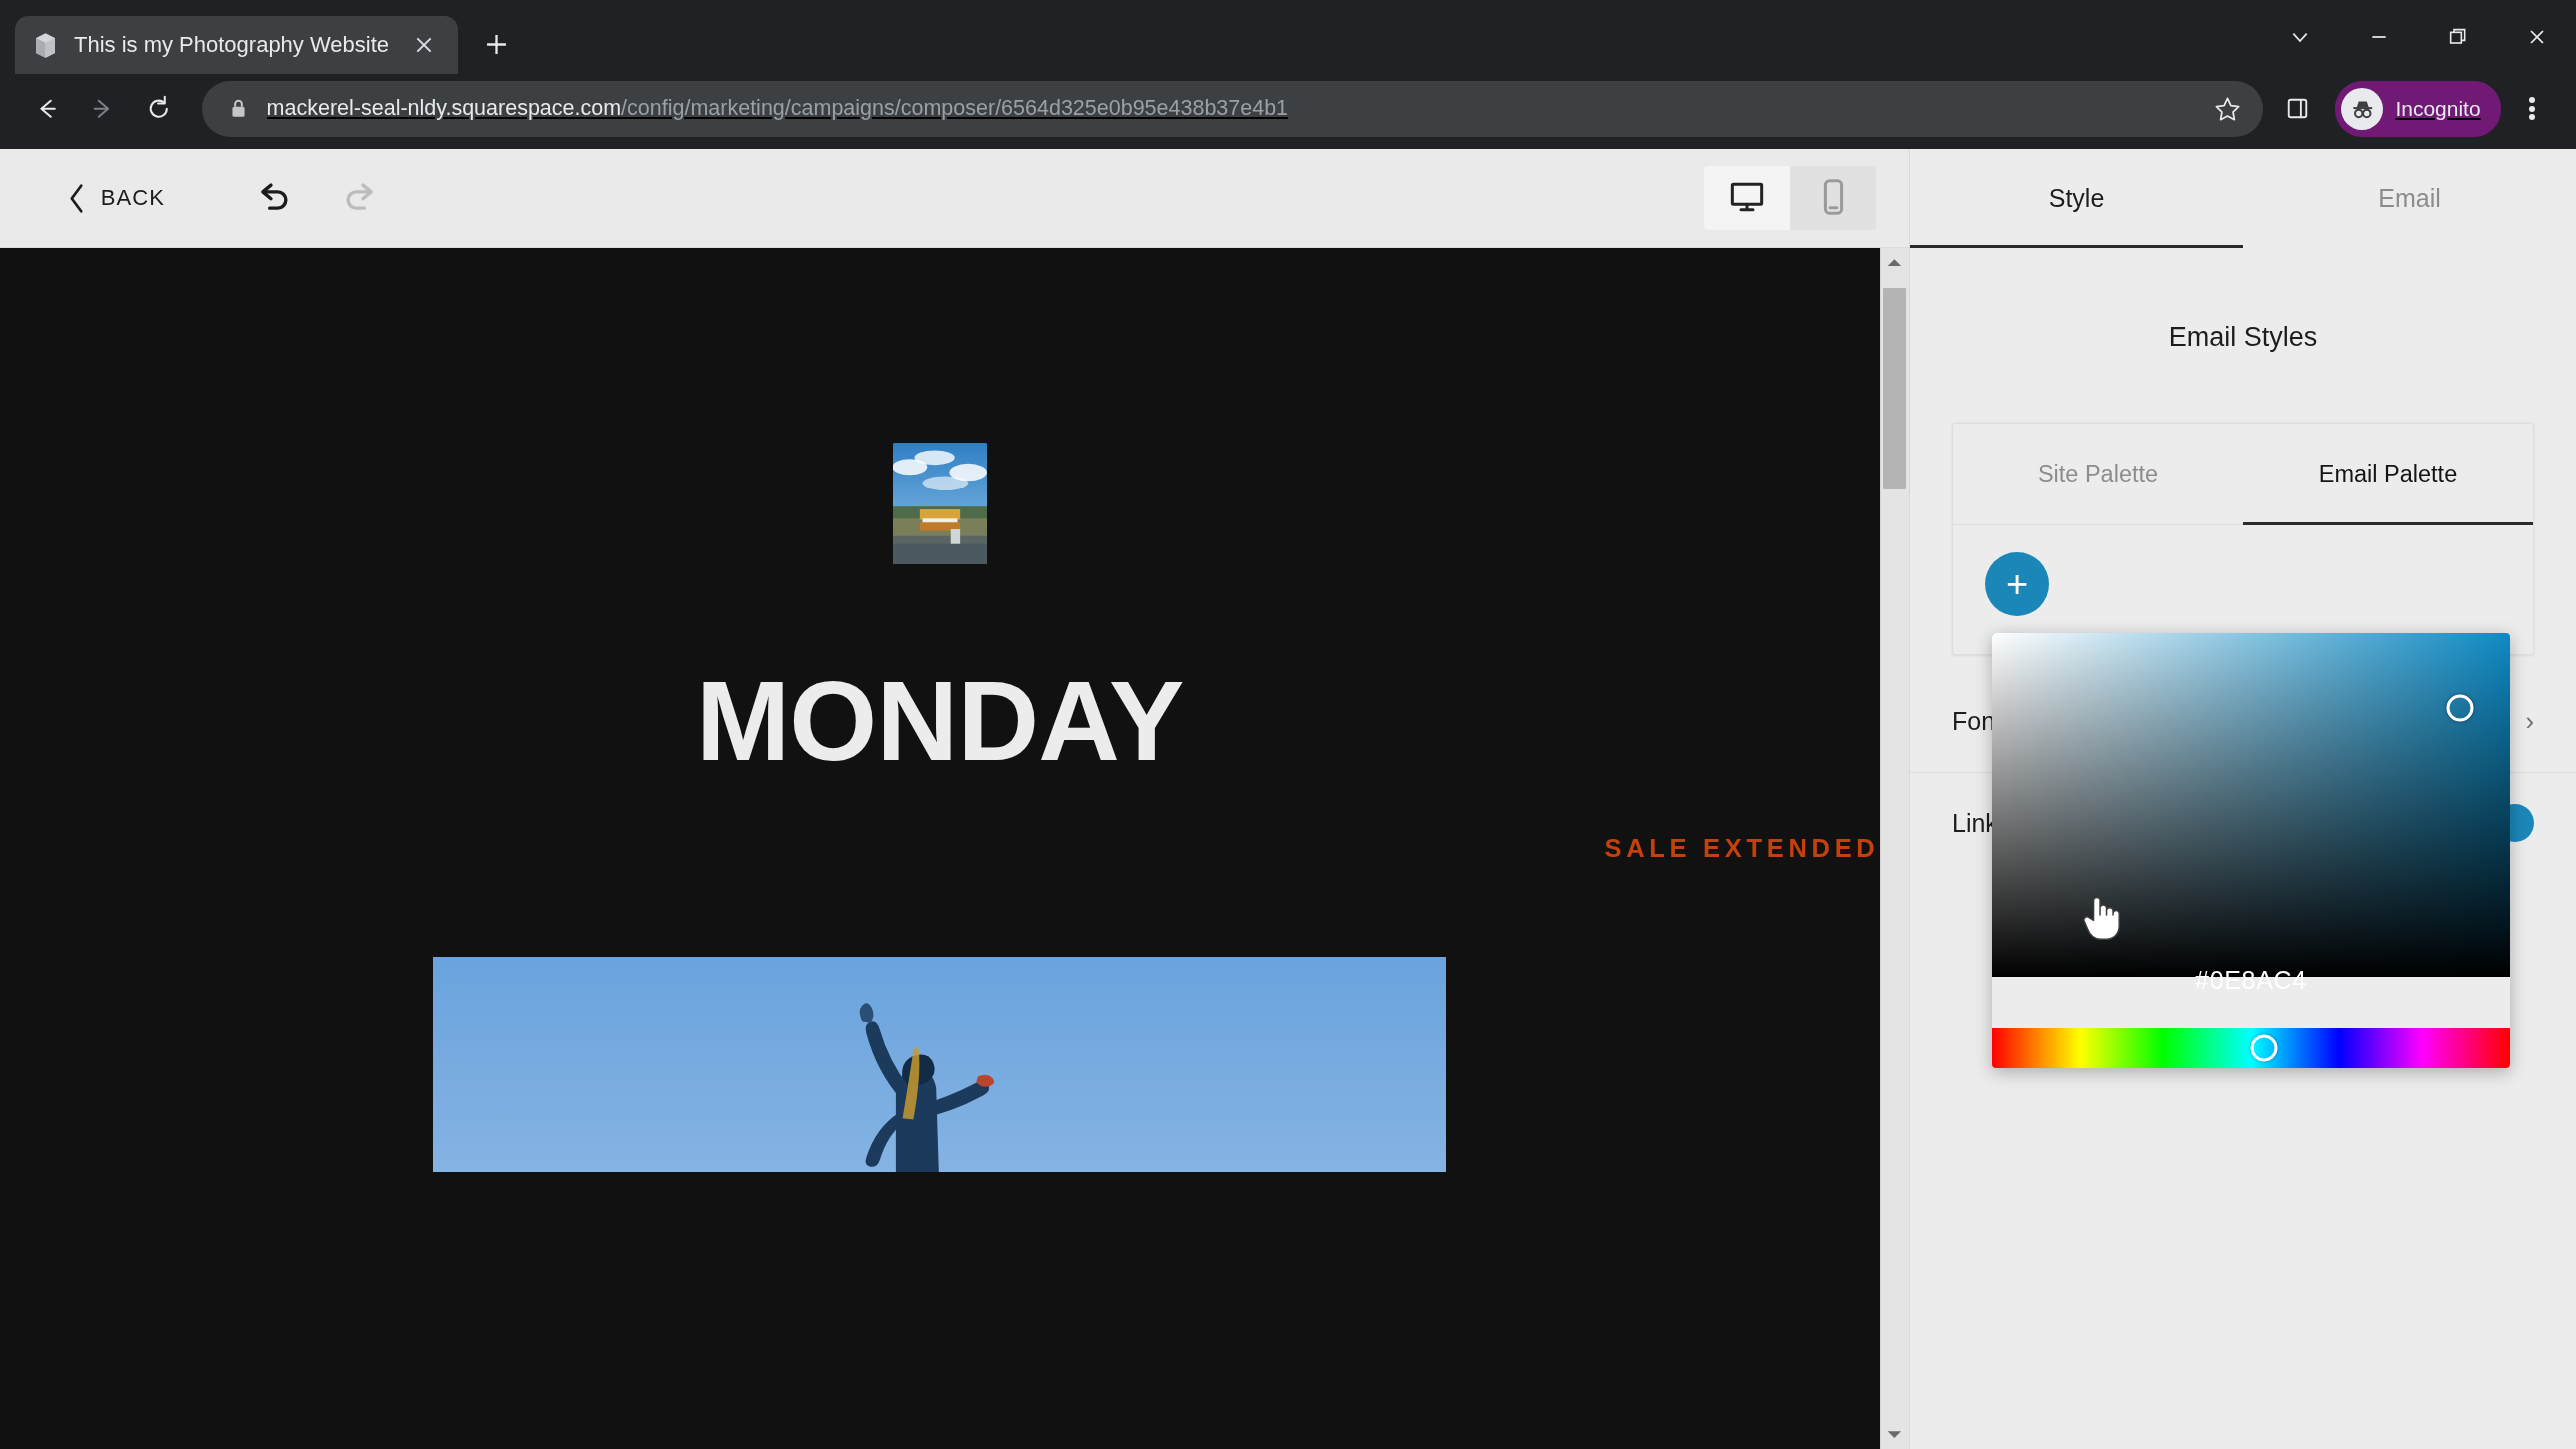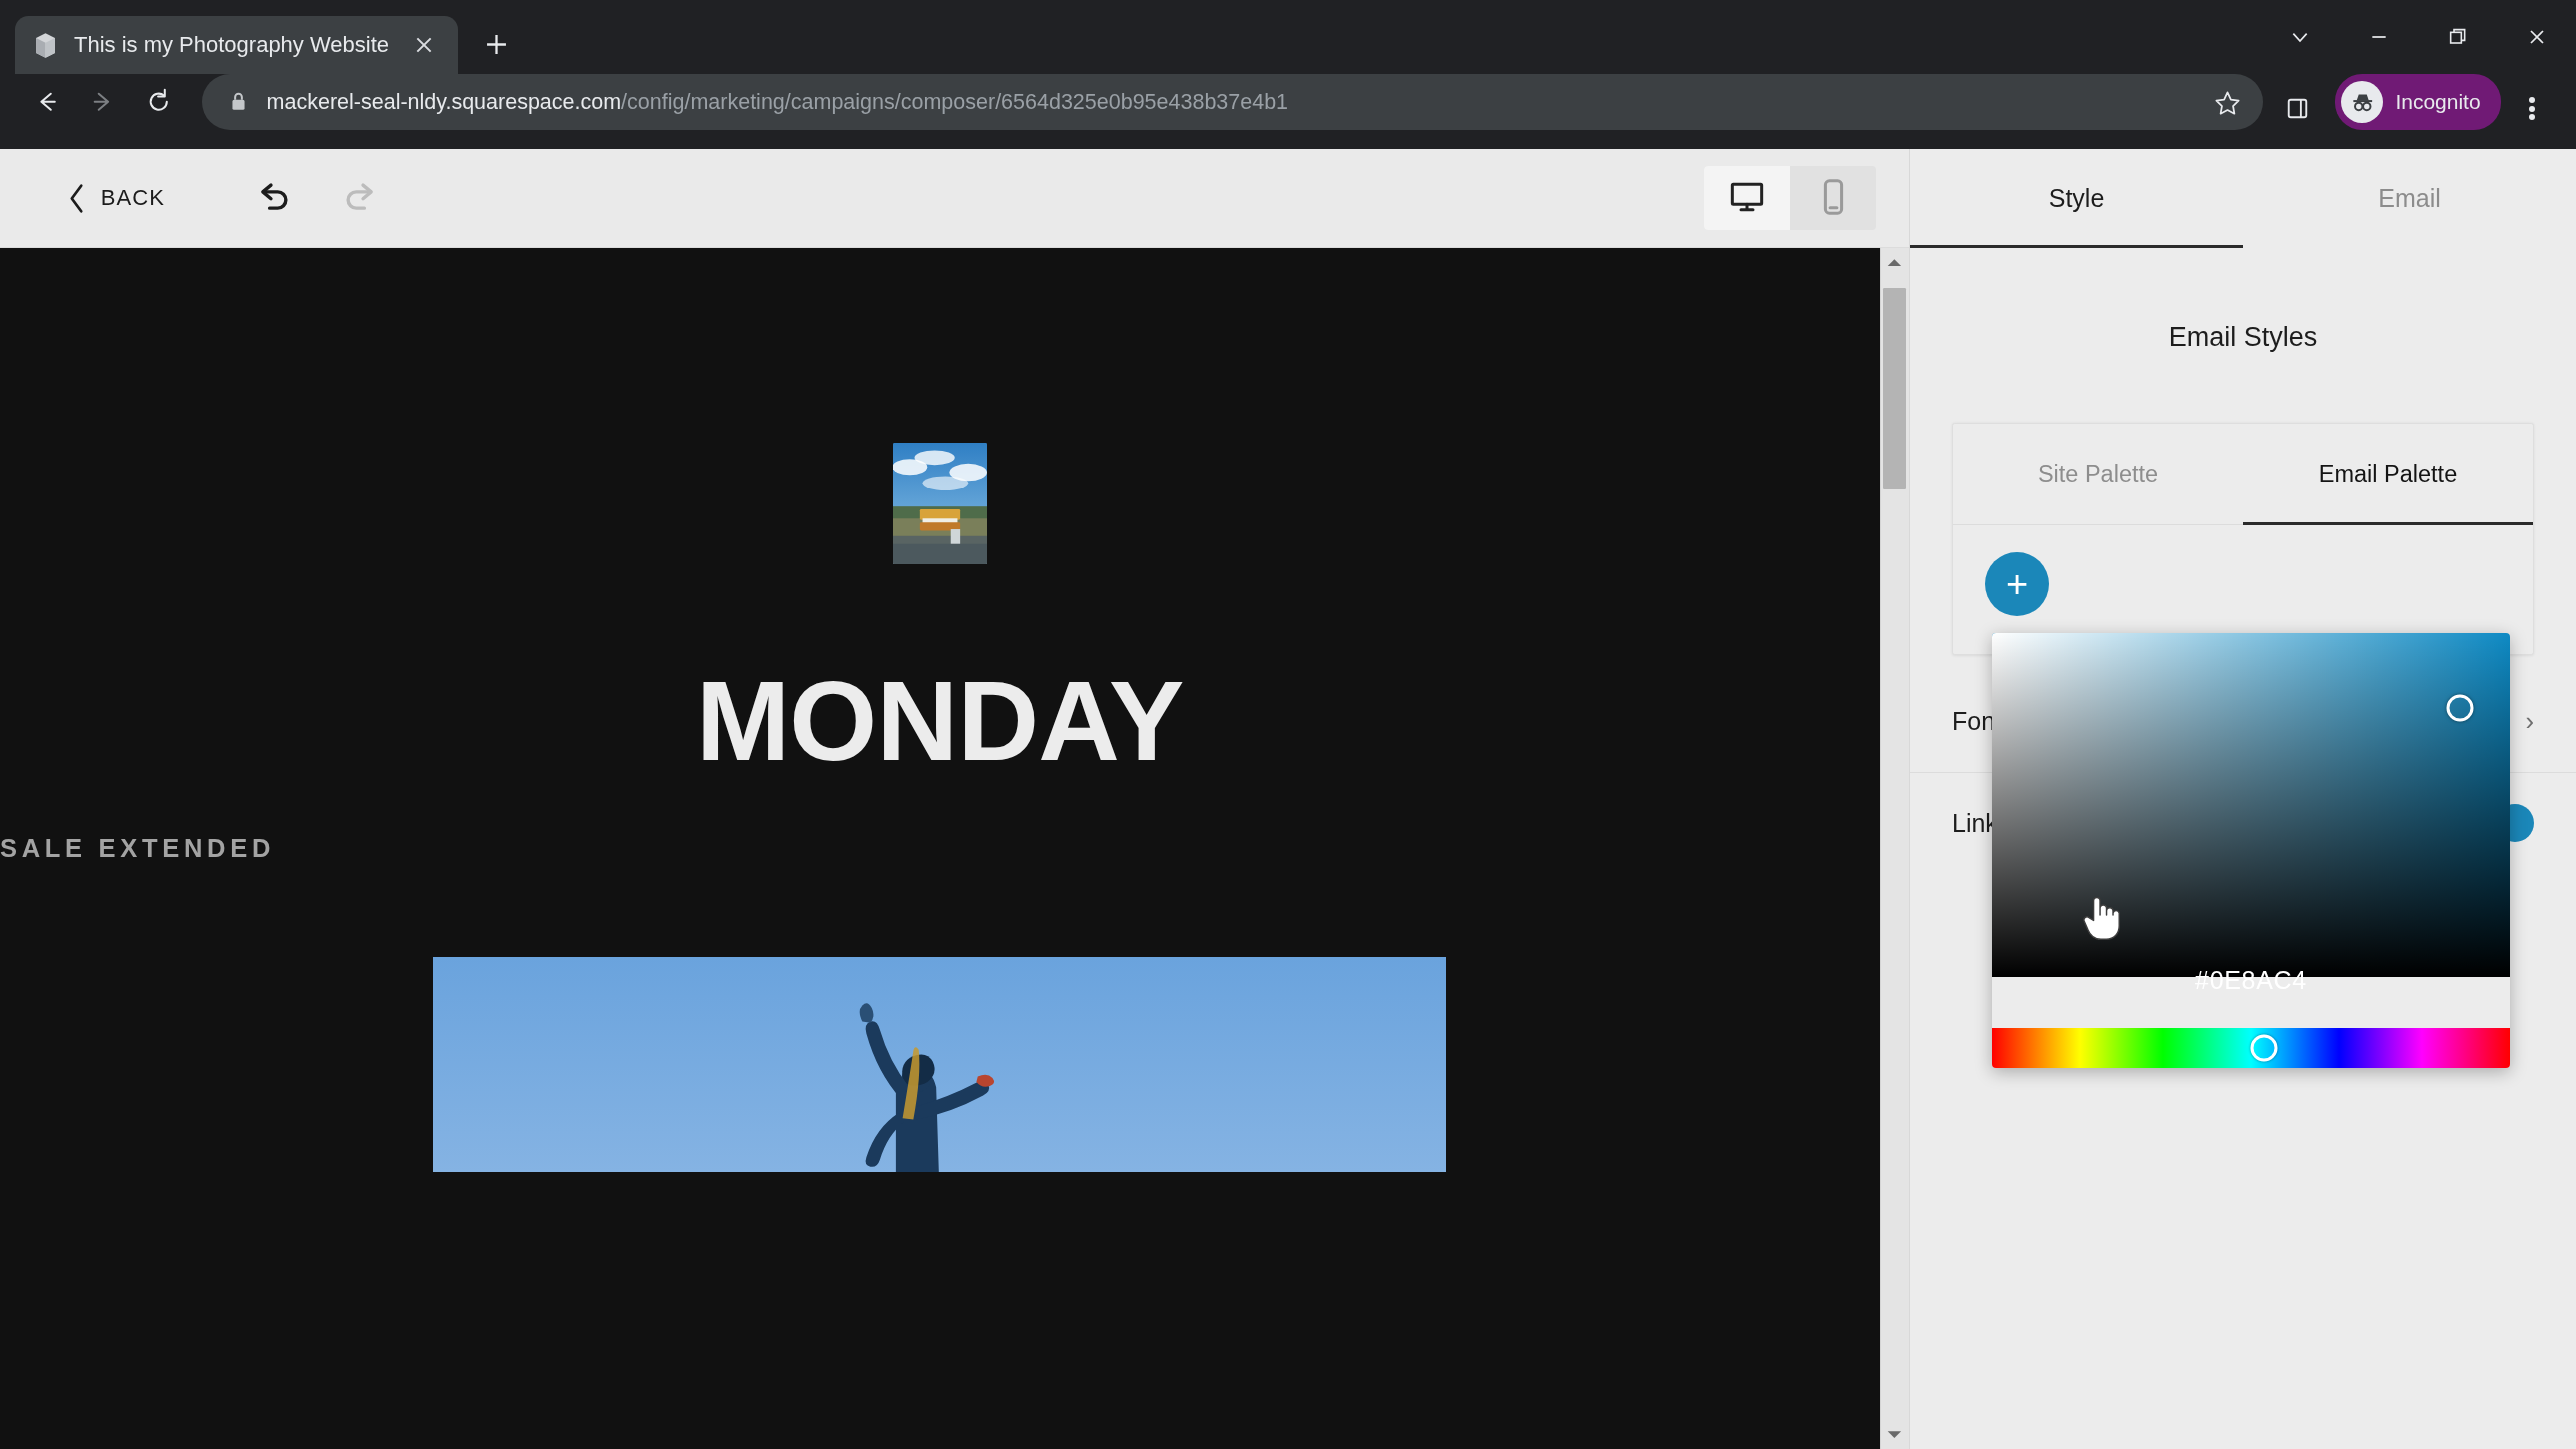--- a/index.html
+++ b/index.html
@@ -44,21 +44,21 @@
   .winctl { position:absolute; right: 0; top: 0; height: 74px; display: flex; align-items: center; }
   .winbtn {
     width: 79px; height: 74px; display:flex; align-items:center; justify-content:center;
     color:#e8eaed;
   }
   .winbtn svg { display:block; }
 
   
   .omnirow {
     height: 75px; flex: 0 0 75px; background:#202124;
-    display:flex; padding: 0 19px 5.4px 19px;
+    display:flex; align-items:center; padding: 0 19px 5.4px 19px; text-decoration: underline;
   }
   .navbtn {
     width: 56px; height: 56px; border-radius: 50%;
     display:flex; align-items:center; justify-content:center; color:#e8eaed;
     flex: 0 0 56px;
   }
   .navbtn.disabled { color:#7c7f83; }
   .omnibox {
     flex: 1 1 auto; height: 56px; background: #3c4043; border-radius: 28px;
     display: flex; align-items: center; margin-left: 14.8px; padding: 0 12px 0 23px;
@@ -118,22 +118,22 @@
   .email-logo {
     width: 94px; height: 121px; margin: 195px auto 0; display:block;
     border-radius: 1.3px; overflow:hidden; position: relative;
   }
   .email-h1 {
     color: #ececec; font-size: 113px; font-weight: 800; letter-spacing: -0.7px;
     text-align:center; line-height: 1.24; margin-top: 87px;
     font-family: "Liberation Sans", sans-serif;
   }
   .email-sub {
-    color:#a3a3a3; font-size: 25.5px; letter-spacing: 4.7px; font-weight: 700;
-    text-align:left; margin-top: 43px;
+    color:#c2410c; font-size: 25.5px; letter-spacing: 4.7px; font-weight: 700;
+    text-align:right; margin-top: 43px;
   }
   .email-photo {
     width: 1013px; height: 215px; margin: 94px auto 0; overflow:hidden; position: relative;
   }
 
   
   .canvas-scrollbar {
     width: 29.5px; flex: 0 0 29.5px; background:#e4e4e4; position:relative;
     display:flex; flex-direction:column; align-items:center;
     border-left: 0.7px solid #d4d4d4;

